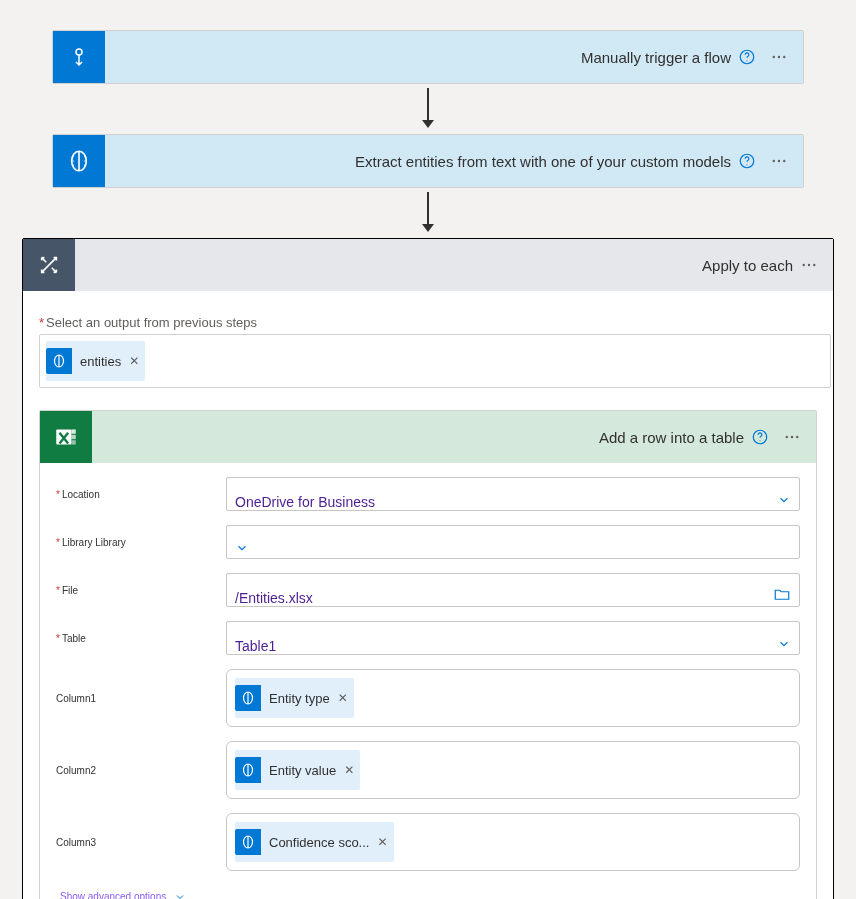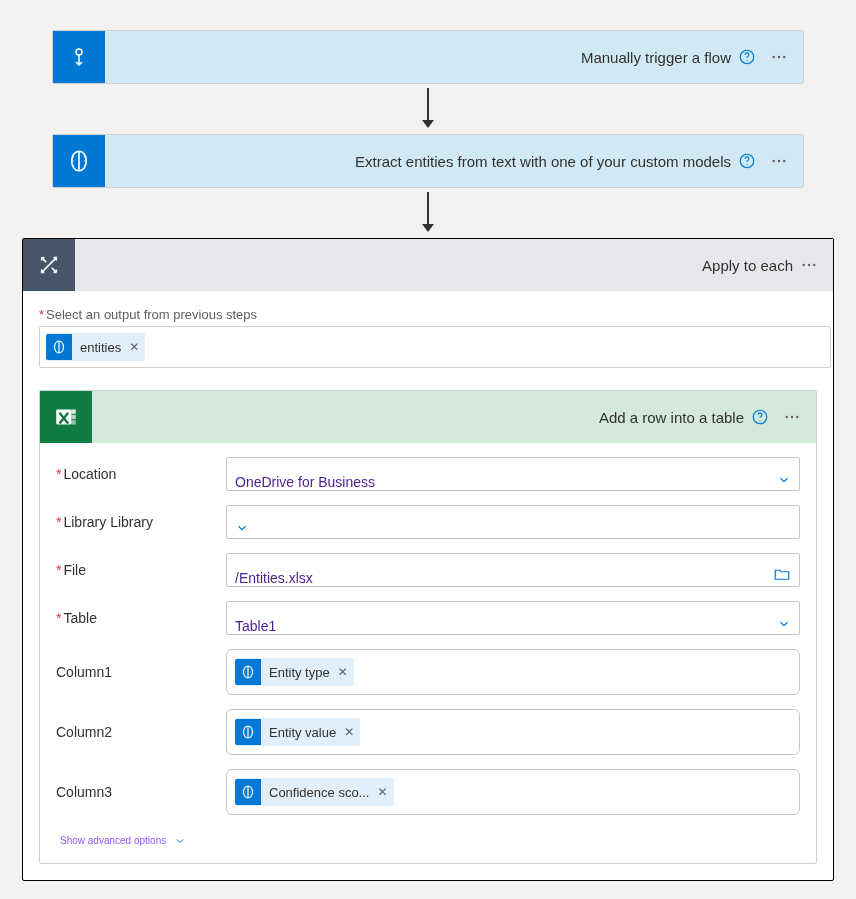--- a/index.html
+++ b/index.html
@@ -69,20 +69,21 @@
   }
 
   .apply-card {
     width: 812px;
     border: 1px solid #000000;
     background: #fff;
     border-radius: 2px;
   }
   .apply-body {
     padding: 16px 2px 6px 16px;
+    margin-top: 8px;
   }
   .field-label-outer {
     font-size: 13px;
     color: #605e5c;
     margin-bottom: 4px;
   }
   .req { color: #d13438; margin-right: 2px; }
   .token-input {
     border: 1px solid #d0d0d0;
     border-radius: 2px;
@@ -92,21 +93,21 @@
     align-items: center;
     flex-wrap: wrap;
     gap: 4px;
     background: #fff;
   }
   .token {
     display: inline-flex;
     align-items: center;
     background: #e1effa;
     border-radius: 2px;
-    height: 28px;
+    height: 40px;
     padding-right: 6px;
     font-size: 13px;
   }
   .token-icon {
     width: 26px;
     height: 26px;
     background: #0078d4;
     display: flex;
     align-items: center;
     justify-content: center;
@@ -131,21 +132,21 @@
     padding: 14px 16px 2px 16px;
   }
   .form-row {
     display: flex;
     align-items: center;
     margin-bottom: 14px;
     gap: 10px;
   }
   .form-label {
     width: 160px;
-    font-size: 14px;
+    font-size: 10px;
     color: #323130;
   }
   .form-input {
     flex: 1;
     border: 1px solid #c8c6c4;
     border-radius: 2px;
     height: 34px;
     display: flex;
     align-items: flex-end;
     padding: 0 8px;

